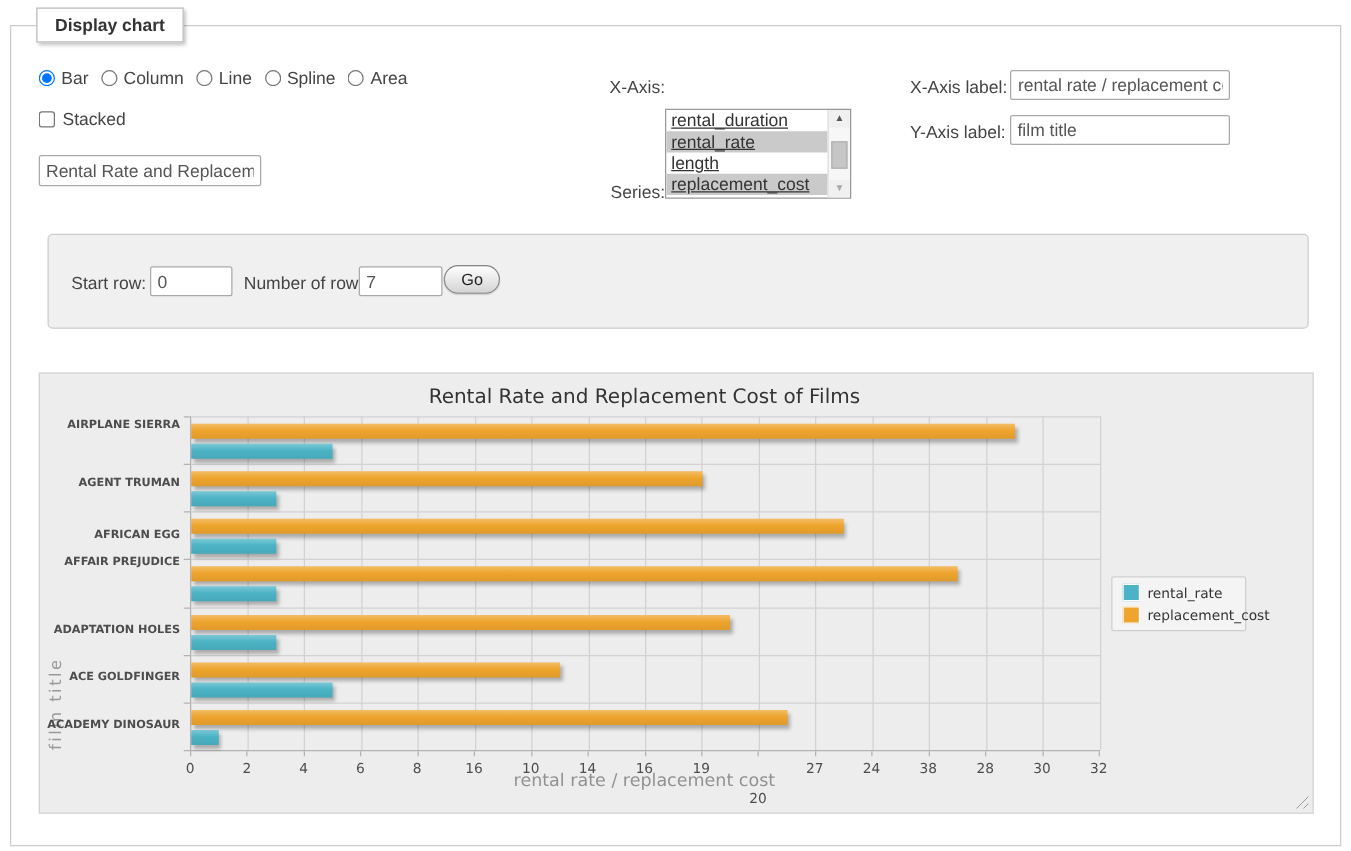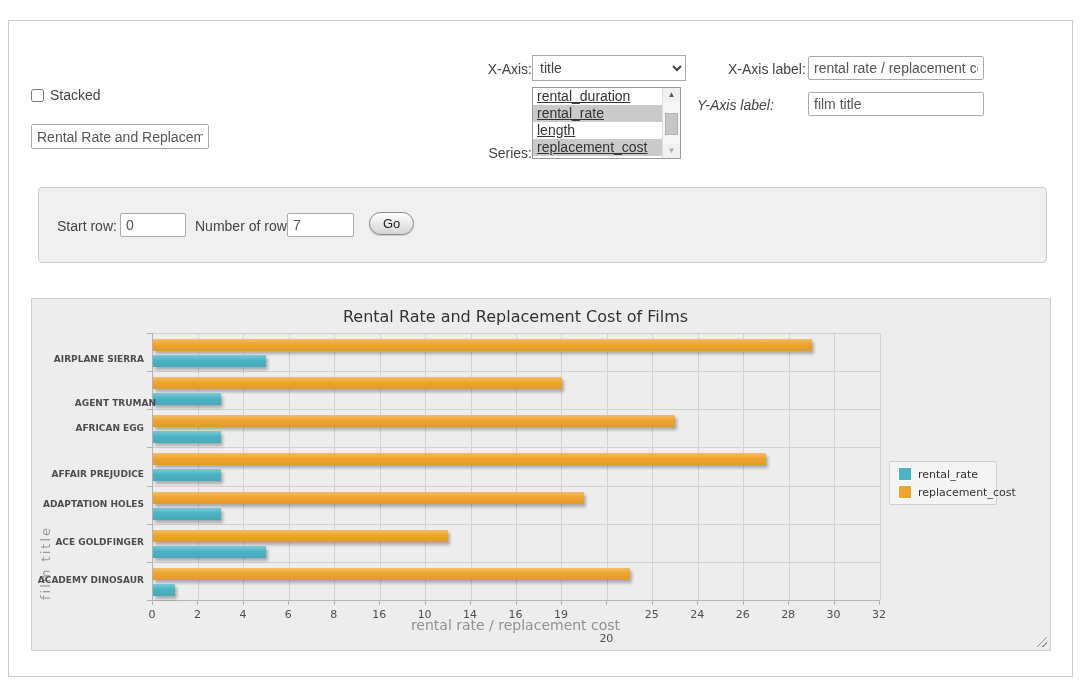--- a/index.html
+++ b/index.html
@@ -33,30 +33,30 @@
   .sb{position:absolute;top:0;right:0;width:17px;height:100%;background:#f7f7f7;border-left:1px solid #ddd;}
   .sb-btn{position:absolute;left:0;width:17px;height:14px;font-size:8px;text-align:center;
           line-height:14px;background:#f0f0f0;color:#555;}
   .sb-btn.up{top:0;}
   .sb-btn.down{bottom:0;color:#aaa;}
   .sb-thumb{position:absolute;left:2px;right:2px;top:25px;height:20px;background:#c6c6c6;
             border:1px solid #b0b0b0;}
   
   .xlab-lbl{position:absolute;left:719px;top:40px;}
   .xlab-input{position:absolute;left:799px;top:35px;width:164px;height:18px;}
-  .ylab-lbl{position:absolute;left:688px;top:76px;font-style:italic;}
+  .ylab-lbl{position:absolute;left:719px;top:76px;}
   .ylab-input{position:absolute;left:799px;top:71px;width:164px;height:18px;}
   
   .panel2{position:absolute;left:29px;top:166px;width:1007px;height:74px;background:#f0f0f0;
           border:1px solid #ccc;border-radius:4px;}
   .sr-lbl{position:absolute;left:18px;top:30px;}
   .sr-input{position:absolute;left:81px;top:25px;width:54px;height:18px;}
   .nr-lbl{position:absolute;left:156px;top:30px;}
   .nr-input{position:absolute;left:248px;top:25px;width:55px;height:18px;}
-  .go-btn{position:absolute;left:330px;top:24px;padding:3px 13px;border:1px solid #888;
+  .go-btn{position:absolute;left:316px;top:24px;padding:3px 13px;border:1px solid #888;
           border-radius:13px;background:linear-gradient(#fefefe,#d4d4d4);
           font:13px "Liberation Sans",sans-serif;color:#222;box-shadow:0 1px 1px rgba(0,0,0,.15);text-align:center;}
   
   .chartpanel{position:absolute;left:22px;top:277px;width:1018px;height:351px;background:#ededed;
               border:1px solid #d2d2d2;font-family:"DejaVu Sans",sans-serif;}
   .c-title{position:absolute;left:120px;width:727px;top:8px;text-align:center;font-size:16px;color:#333;}
   .plot-area{position:absolute;left:120px;top:34px;width:727px;height:267px;
              border-left:1px solid #b3b3b3;border-bottom:1px solid #b3b3b3;}
   .grid-v{position:absolute;top:0;bottom:0;width:1px;background:#d2d2d2;}
   .grid-h{position:absolute;left:0;right:0;height:1px;background:#d2d2d2;}
@@ -76,33 +76,53 @@
   .leg-row{display:flex;align-items:center;padding:2px 8px;font-size:11px;color:#333;}
   .swatch{width:12px;height:12px;margin-right:6px;border:1px solid #fdfdfd;flex:0 0 auto;}
   .resize-handle{position:absolute;right:3px;bottom:3px;width:11px;height:11px;
                  background:repeating-linear-gradient(135deg,#999 0 1px,transparent 1px 4px);
                  clip-path:polygon(100% 0,100% 100%,0 100%);}
 </style>
 </head>
 <body>
 
 <div class="fieldset">
-
+  <div class="legend-box">Display chart</div>
+
+  <div class="radio-row" id="radio-row">
+      <label class="radio-item">
+        <input type="radio" name="charttype" checked="" style="">
+        <span>Bar</span>
+      </label>
+      <label class="radio-item">
+        <input type="radio" name="charttype" style="">
+        <span>Column</span>
+      </label>
+      <label class="radio-item">
+        <input type="radio" name="charttype" style="">
+        <span>Line</span>
+      </label>
+      <label class="radio-item">
+        <input type="radio" name="charttype" style="">
+        <span>Spline</span>
+      </label>
+      <label class="radio-item">
+        <input type="radio" name="charttype" style="">
+        <span>Area</span>
+      </label>
+    </div>
 
   <label class="stacked-row">
     <input type="checkbox" style="">
     <span>Stacked</span>
   </label>
 
   <input class="txt title-input" value="Rental Rate and Replacement Cost of Films" style="">
 
   <div class="lbl xaxis-lbl">X-Axis:</div>
-  <select class="x-select">
-    <option>title</option>
-  </select>
 
   <div class="lbl series-lbl">Series:</div>
   <div class="list-box" id="series-list">
 
   <div class="opt" style="width: 126px;">rental_duration</div>
       <div class="opt sel" style="width: 126px;">rental_rate</div>
       <div class="opt" style="width: 126px;">length</div>
       <div class="opt sel" style="width: 126px;">replacement_cost</div>
       <div class="sb">
       <div class="sb-btn up">▲</div>
@@ -195,40 +215,40 @@
       <div class="tick-lbl" style="left: 392.625px; top: 309px;">10</div>
       <div class="tick-x" style="left: 438.062px; top: 302px;"></div>
       <div class="tick-lbl" style="left: 438.062px; top: 309px;">14</div>
       <div class="tick-x" style="left: 483.5px; top: 302px;"></div>
       <div class="tick-lbl" style="left: 483.5px; top: 309px;">16</div>
       <div class="tick-x" style="left: 528.938px; top: 302px;"></div>
       <div class="tick-lbl" style="left: 528.938px; top: 309px;">19</div>
       <div class="tick-x" style="left: 574.375px; top: 302px;"></div>
       <div class="tick-lbl" style="left: 574.375px; top: 309px; margin-top: 24px;">20</div>
       <div class="tick-x" style="left: 619.812px; top: 302px;"></div>
-      <div class="tick-lbl" style="left: 619.812px; top: 309px;">25</div>
+      <div class="tick-lbl" style="left: 619.812px; top: 309px;">27</div>
       <div class="tick-x" style="left: 665.25px; top: 302px;"></div>
       <div class="tick-lbl" style="left: 665.25px; top: 309px;">24</div>
       <div class="tick-x" style="left: 710.688px; top: 302px;"></div>
-      <div class="tick-lbl" style="left: 710.688px; top: 309px;">26</div>
+      <div class="tick-lbl" style="left: 710.688px; top: 309px;">38</div>
       <div class="tick-x" style="left: 756.125px; top: 302px;"></div>
       <div class="tick-lbl" style="left: 756.125px; top: 309px;">28</div>
       <div class="tick-x" style="left: 801.562px; top: 302px;"></div>
       <div class="tick-lbl" style="left: 801.562px; top: 309px;">30</div>
       <div class="tick-x" style="left: 847px; top: 302px;"></div>
       <div class="tick-lbl" style="left: 847px; top: 309px;">32</div>
       <div class="tick-y" style="left: 115px; top: 34px;"></div>
       <div class="tick-y" style="left: 115px; top: 72.1429px;"></div>
       <div class="tick-y" style="left: 115px; top: 110.286px;"></div>
       <div class="tick-y" style="left: 115px; top: 148.429px;"></div>
       <div class="tick-y" style="left: 115px; top: 186.571px;"></div>
       <div class="tick-y" style="left: 115px; top: 224.714px;"></div>
       <div class="tick-y" style="left: 115px; top: 262.857px;"></div>
       <div class="tick-y" style="left: 115px; top: 301px;"></div>
-      <div class="cat-lbl" style="top: 55px;">AIRPLANE SIERRA</div>
-      <div class="cat-lbl" style="top: 99px; padding-left: 12px;">AGENT TRUMAN</div>
+      <div class="cat-lbl" style="top: 36px;">AIRPLANE SIERRA</div>
+      <div class="cat-lbl" style="top: 83px;">AGENT TRUMAN</div>
       <div class="cat-lbl" style="top: 123.857px;">AFRICAN EGG</div>
-      <div class="cat-lbl" style="top: 170px;">AFFAIR PREJUDICE</div>
+      <div class="cat-lbl" style="top: 146px;">AFFAIR PREJUDICE</div>
       <div class="cat-lbl" style="top: 200.143px;">ADAPTATION HOLES</div>
       <div class="cat-lbl" style="top: 238.286px;">ACE GOLDFINGER</div>
       <div class="cat-lbl" style="top: 276.429px;">ACADEMY DINOSAUR</div>
     </div>
 </div>
 
 </body></html>

